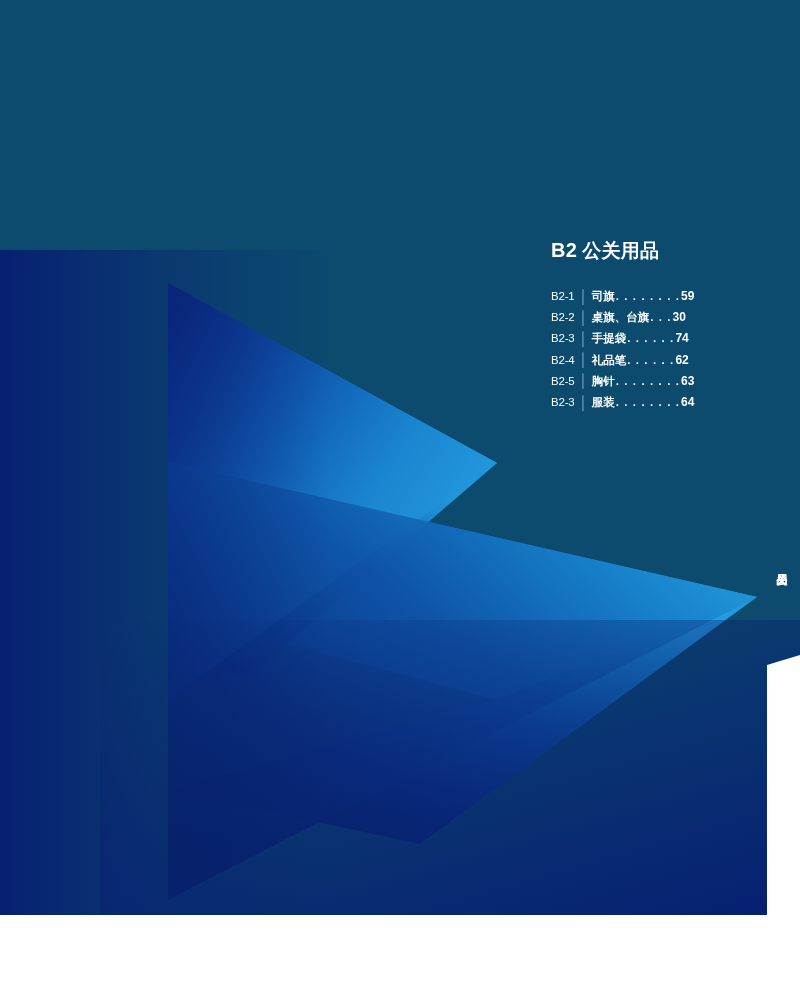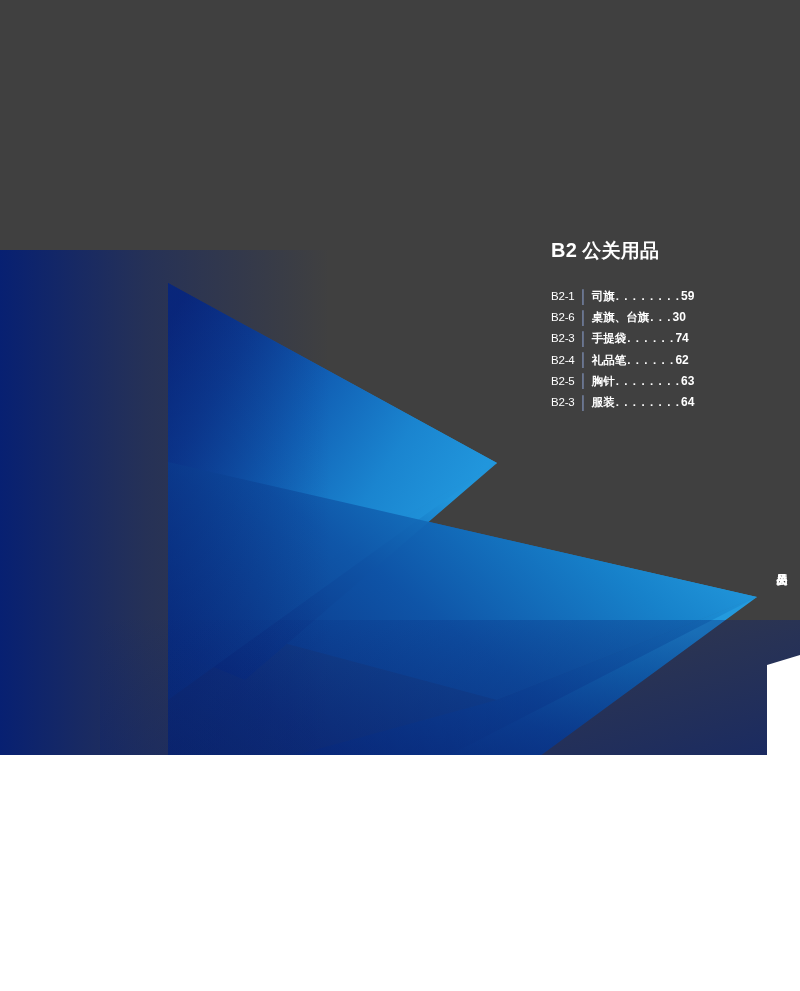--- a/index.html
+++ b/index.html
@@ -3,23 +3,23 @@
 <meta charset="utf-8">
 <style>
   html, body {
     margin: 0;
     padding: 0;
     background: #ffffff;
   }
   #page {
     position: relative;
     width: 800px;
-    height: 755px;
+    height: 915px;
     overflow: hidden;
-    background: #404040;
+    background: #0c4a6e;
     font-family: "Liberation Sans", "DejaVu Sans", sans-serif;
     -webkit-font-smoothing: antialiased;
   }
 
   
   #artwork {
     position: absolute;
     left: 0; top: 0;
     width: 800px;
     height: 991px;
@@ -183,21 +183,21 @@
 
     <div class="toc-row">
       <span class="toc-code">B2-1</span>
       <span class="toc-sep">│</span>
       <span class="toc-name">司旗</span>
       <span class="toc-leader">. . . . . . . .</span>
       <span class="toc-page">59</span>
     </div>
 
     <div class="toc-row">
-      <span class="toc-code">B2-6</span>
+      <span class="toc-code">B2-2</span>
       <span class="toc-sep">│</span>
       <span class="toc-name">桌旗、台旗</span>
       <span class="toc-leader">. . .</span>
       <span class="toc-page">30</span>
     </div>
 
     <div class="toc-row">
       <span class="toc-code">B2-3</span>
       <span class="toc-sep">│</span>
       <span class="toc-name">手提袋</span>

